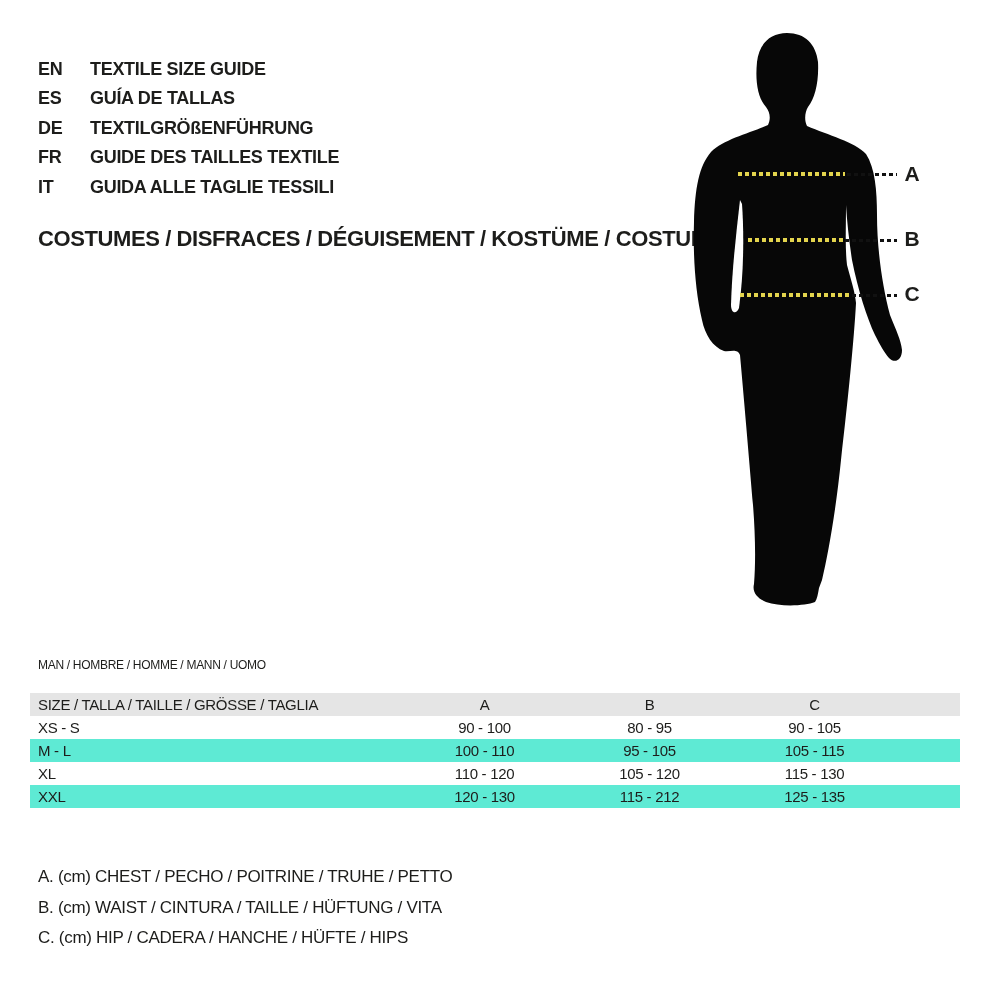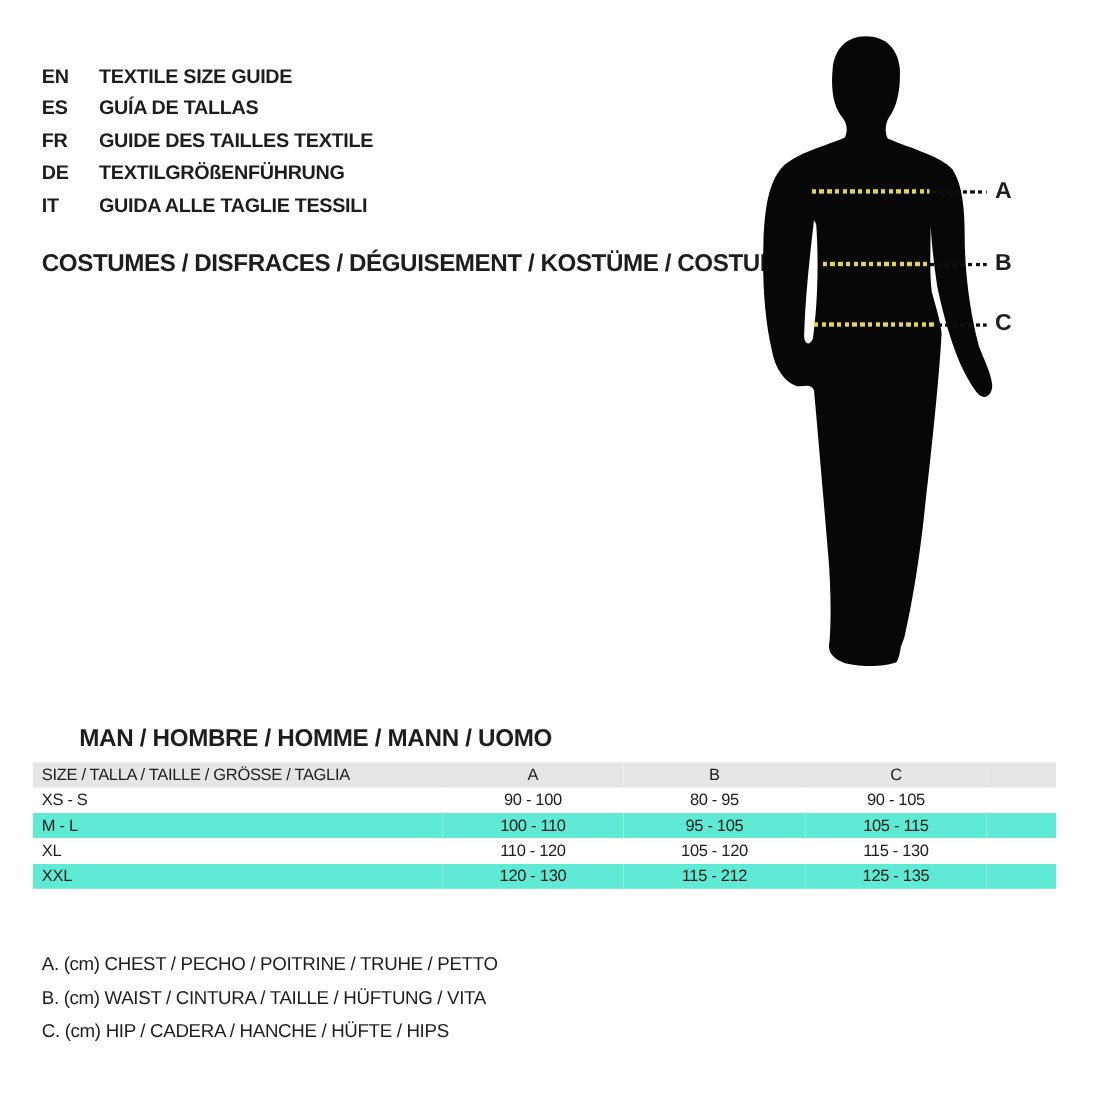--- a/index.html
+++ b/index.html
@@ -20,21 +20,21 @@
   
   .figure-svg{position:absolute;left:680px;top:25px;width:235px;height:592px;}
   .dash{position:absolute;}
   .dash-yellow{height:4px;background:repeating-linear-gradient(90deg,#e3d44d 0 4px,transparent 4px 7px);}
   .dash-black{height:3px;background:repeating-linear-gradient(90deg,#111 0 4px,transparent 4px 7px);}
   .measure-label{
     position:absolute;width:22px;height:26px;line-height:26px;text-align:center;
     font-size:21px;font-weight:700;
   }
   
-  .section-title{position:absolute;left:38px;top:658px;font-size:22px;font-weight:700;white-space:nowrap;margin-left:34px;}
+  .section-title{position:absolute;left:38px;top:658px;font-size:12px;font-weight:400;white-space:nowrap;}
   .size-table{position:absolute;left:30px;top:693px;width:930px;border-collapse:collapse;table-layout:fixed;}
   .size-table th,.size-table td{
     font-size:15px;font-weight:400;padding:0;height:23px;line-height:23px;
     white-space:nowrap;overflow:hidden;
   }
   .size-table th{background:#e5e5e5;font-weight:400;}
   .size-table .c-size{text-align:left;padding-left:8px;}
   .size-table .c-val{text-align:center;}
   .size-table tr.alt td{background:#5eead4;}
   
@@ -46,26 +46,26 @@
 <div class="lang-list">
   <div class="lang-row">
     <span class="lang-code">EN</span>
     <span class="lang-title">TEXTILE SIZE GUIDE</span>
   </div>
   <div class="lang-row">
     <span class="lang-code">ES</span>
     <span class="lang-title">GUÍA DE TALLAS</span>
   </div>
   <div class="lang-row">
+    <span class="lang-code">DE</span>
+    <span class="lang-title">TEXTILGRÖßENFÜHRUNG</span>
+  </div>
+  <div class="lang-row">
     <span class="lang-code">FR</span>
     <span class="lang-title">GUIDE DES TAILLES TEXTILE</span>
-  </div>
-  <div class="lang-row">
-    <span class="lang-code">DE</span>
-    <span class="lang-title">TEXTILGRÖßENFÜHRUNG</span>
   </div>
   <div class="lang-row">
     <span class="lang-code">IT</span>
     <span class="lang-title">GUIDA ALLE TAGLIE TESSILI</span>
   </div>
 </div>
 
 <div class="category-title">COSTUMES / DISFRACES / DÉGUISEMENT / KOSTÜME / COSTUMI</div>
 
 <svg class="figure-svg" viewBox="680 25 235 592" aria-hidden="true">

